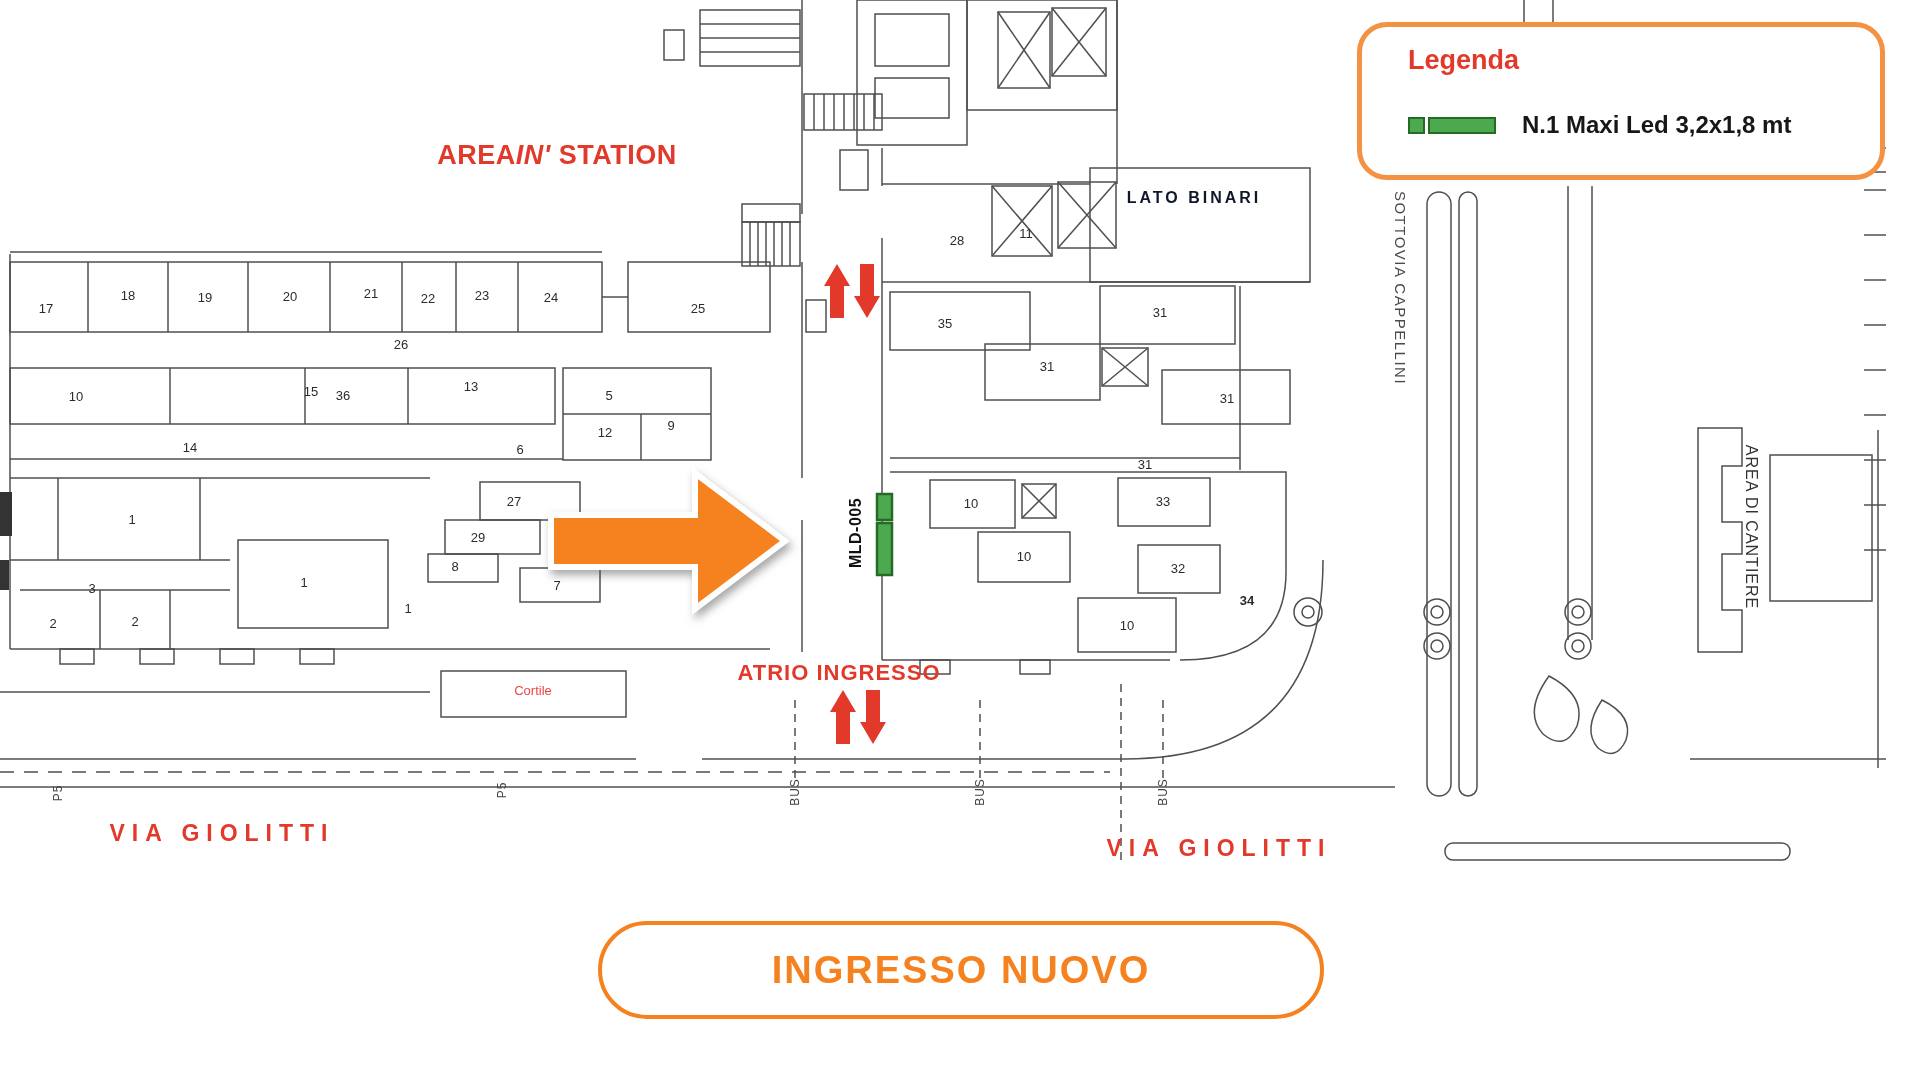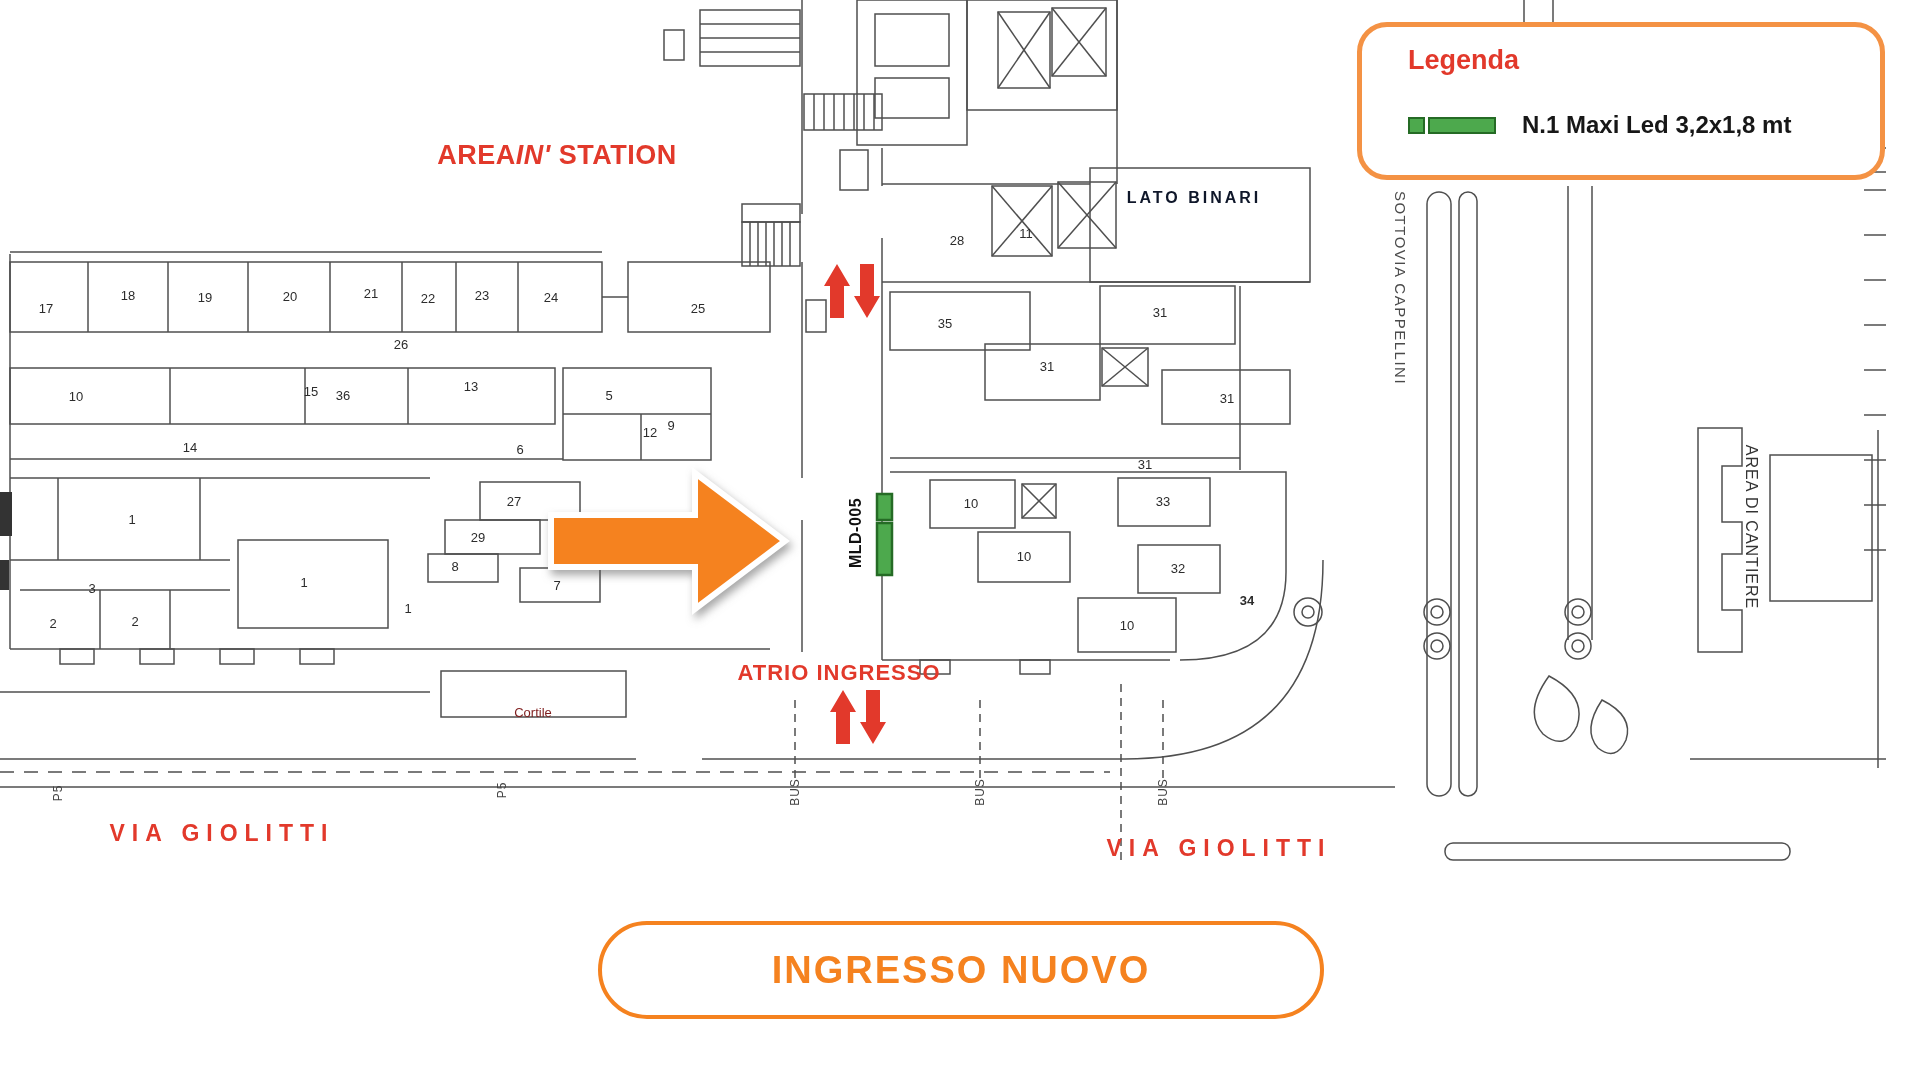--- a/index.html
+++ b/index.html
@@ -15,21 +15,21 @@
   .atrio{left:839px;top:673px;font-size:22px;font-weight:700;color:#E2392B;letter-spacing:1px;}
   .via{font-size:23px;font-weight:700;color:#E2392B;letter-spacing:7px;}
   .via-west{left:222px;top:833px;}
   .via-east{left:1219px;top:848px;}
   .sottovia{left:1400px;top:288px;font-size:15px;color:#4a4a4a;letter-spacing:1.5px;
             transform:translate(-50%,-50%) rotate(90deg);}
   .cantiere{left:1751px;top:527px;font-size:16px;color:#333;letter-spacing:1px;
             transform:translate(-50%,-50%) rotate(90deg);}
   .mld{left:856px;top:533px;font-size:16px;font-weight:700;color:#111;letter-spacing:.5px;
        transform:translate(-50%,-50%) rotate(-90deg);}
-  .cortile{left:533px;top:712px;font-size:13px;color:#7f1d1d;}
+  .cortile{left:533px;top:690px;font-size:13px;color:#ef4444;}
 
   .room-num{position:absolute;transform:translate(-50%,-50%);font-size:13px;color:#2c2c2c;}
   .street-marker{position:absolute;transform:translate(-50%,-50%) rotate(-90deg);
                  font-size:12px;color:#444;letter-spacing:1px;}
 
   .legend{position:absolute;left:1357px;top:22px;width:528px;height:158px;background:#fff;
           border:5px solid #F49244;border-radius:30px;box-sizing:border-box;}
   .legend-title{position:absolute;left:46px;top:18px;font-size:27px;font-weight:700;color:#E2392B;}
   .legend-row{position:absolute;left:46px;top:84px;display:flex;align-items:center;gap:26px;}
   .swatch{display:flex;gap:3px;align-items:center;}
@@ -251,21 +251,21 @@
       <span class="room-num" style="left: 428px; top: 298px;">22</span>
       <span class="room-num" style="left: 482px; top: 295px;">23</span>
       <span class="room-num" style="left: 551px; top: 297px;">24</span>
       <span class="room-num" style="left: 698px; top: 308px;">25</span>
       <span class="room-num" style="left: 401px; top: 344px;">26</span>
       <span class="room-num" style="left: 76px; top: 396px;">10</span>
       <span class="room-num" style="left: 267px; top: 391px; margin-left: 44px;">15</span>
       <span class="room-num" style="left: 343px; top: 395px;">36</span>
       <span class="room-num" style="left: 471px; top: 386px;">13</span>
       <span class="room-num" style="left: 609px; top: 395px;">5</span>
-      <span class="room-num" style="left: 605px; top: 432px; margin-left: 45px;">12</span>
+      <span class="room-num" style="left: 605px; top: 432px;">12</span>
       <span class="room-num" style="left: 671px; top: 425px;">9</span>
       <span class="room-num" style="left: 190px; top: 447px;">14</span>
       <span class="room-num" style="left: 520px; top: 449px;">6</span>
       <span class="room-num" style="left: 514px; top: 501px;">27</span>
       <span class="room-num" style="left: 478px; top: 537px;">29</span>
       <span class="room-num" style="left: 455px; top: 566px;">8</span>
       <span class="room-num" style="left: 557px; top: 585px;">7</span>
       <span class="room-num" style="left: 132px; top: 519px;">1</span>
       <span class="room-num" style="left: 304px; top: 582px;">1</span>
       <span class="room-num" style="left: 408px; top: 608px;">1</span>

